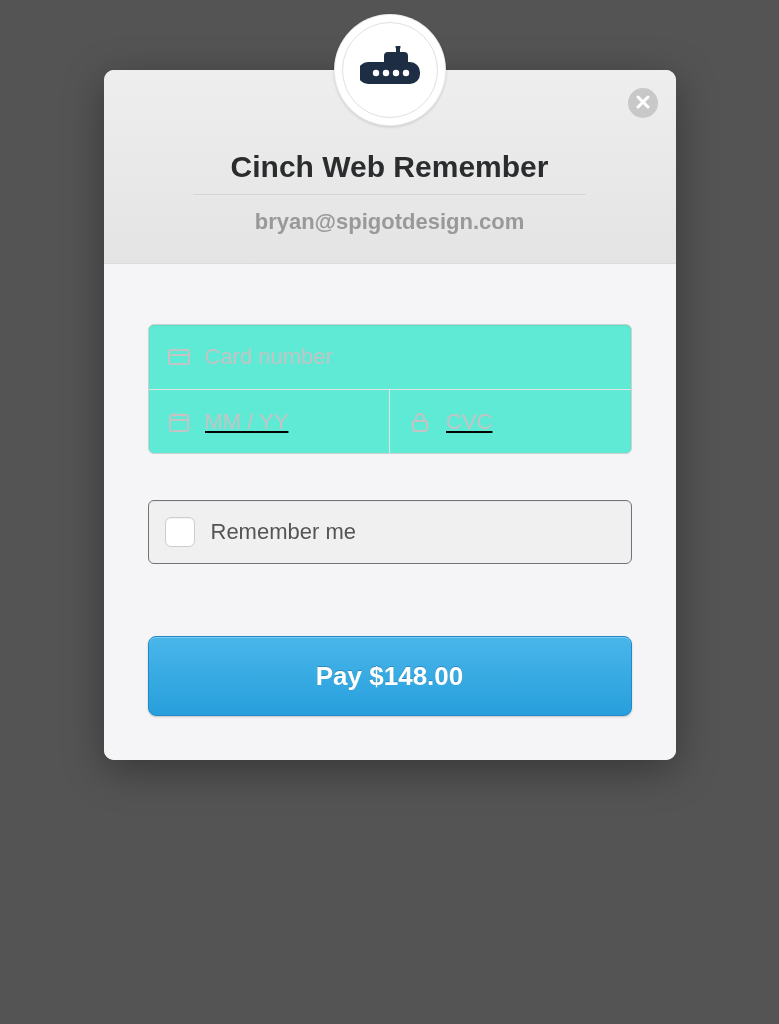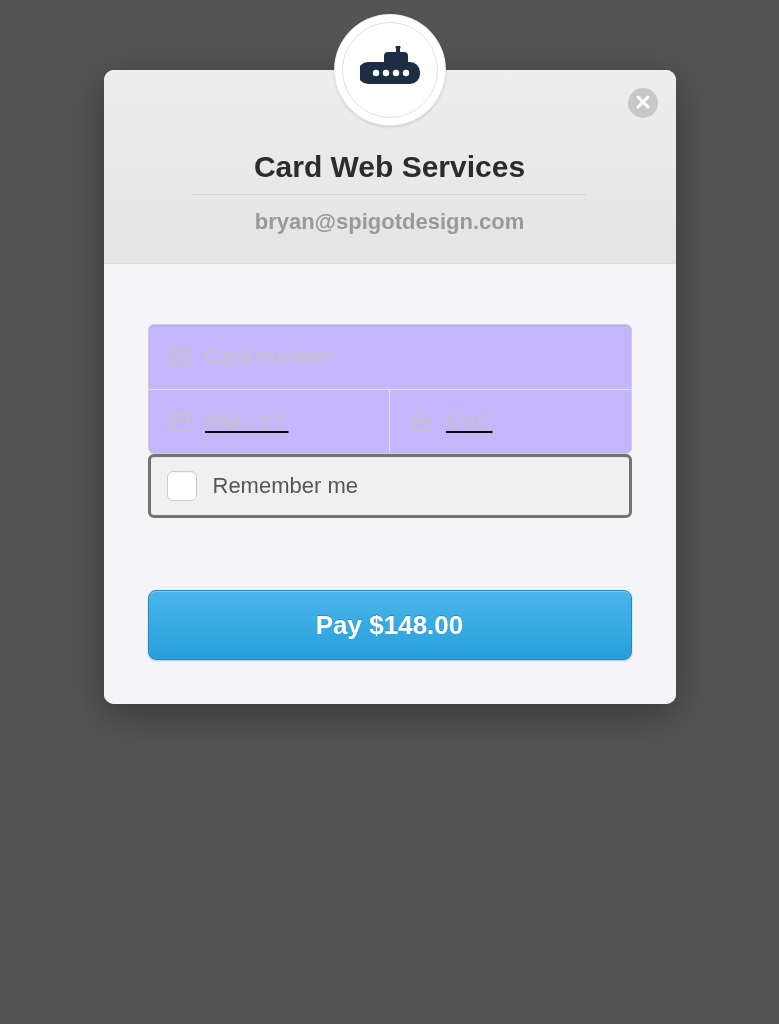--- a/index.html
+++ b/index.html
@@ -91,22 +91,23 @@
     }
     .form-body {
       padding: 60px 44px 44px;
       background: #f5f5f7;
       border-radius: 0 0 10px 10px;
     }
     .input-group {
       border: 1px solid #cfcfcf;
       border-radius: 6px;
       overflow: hidden;
-      background: #c4b5fd;
+      background: #5eead4;
       box-shadow: inset 0 1px 2px rgba(0,0,0,0.05);
+      margin-bottom: 46px;
     }
     .field-row {
       display: flex;
       align-items: center;
       height: 64px;
       padding: 0 18px;
       gap: 14px;
     }
     .split-row {
       display: flex;
@@ -135,21 +136,21 @@
     }
     .field-input::placeholder {
       color: #c4c4c4;
     }
     .field-icon {
       width: 24px;
       height: 24px;
       flex-shrink: 0;
     }
     .remember-row {
-      border: 3px solid #737373;
+      border: 1px solid #737373;
       border-radius: 6px;
       background: #f0f0f0;
       height: 64px;
       display: flex;
       align-items: center;
       padding: 0 16px;
       gap: 16px;
       margin-bottom: 72px;
       box-shadow: inset 0 1px 1px rgba(0,0,0,0.04);
     }
@@ -161,21 +162,21 @@
       border-radius: 6px;
       cursor: pointer;
       box-shadow: inset 0 1px 1px rgba(0,0,0,0.05);
     }
     .remember-label {
       font-size: 22px;
       color: #555;
     }
     .pay-btn {
       width: 100%;
-      height: 70px;
+      height: 80px;
       background: linear-gradient(#49b6ea, #279fdc);
       border: 1px solid #2289c9;
       border-radius: 8px;
       color: #ffffff;
       font-size: 26px;
       font-weight: 700;
       cursor: pointer;
       box-shadow: inset 0 1px 0 rgba(255,255,255,0.3), 0 1px 2px rgba(0,0,0,0.2);
       text-shadow: 0 -1px 0 rgba(0,0,0,0.2);
     }
@@ -209,21 +210,21 @@
 
   <button class="close-btn">
     <span>
       <svg viewBox="0 0 14 14">
         <path d="M2 2 L12 12 M12 2 L2 12" stroke="#ffffff" stroke-width="3" stroke-linecap="round"></path>
       </svg>
     </span>
   </button>
 
   <div class="header">
-    <h1 class="merchant-name">Card Web Services</h1>
+    <h1 class="merchant-name">Cinch Web Remember</h1>
     <hr class="divider">
     <div class="email">bryan@spigotdesign.com</div>
   </div>
 
   <div class="form-body">
 
     <div class="input-group">
       <div class="field-row">
         <span class="field-icon">
           <svg viewBox="0 0 24 24" fill="none" stroke="#c4c4c4" stroke-width="2">

